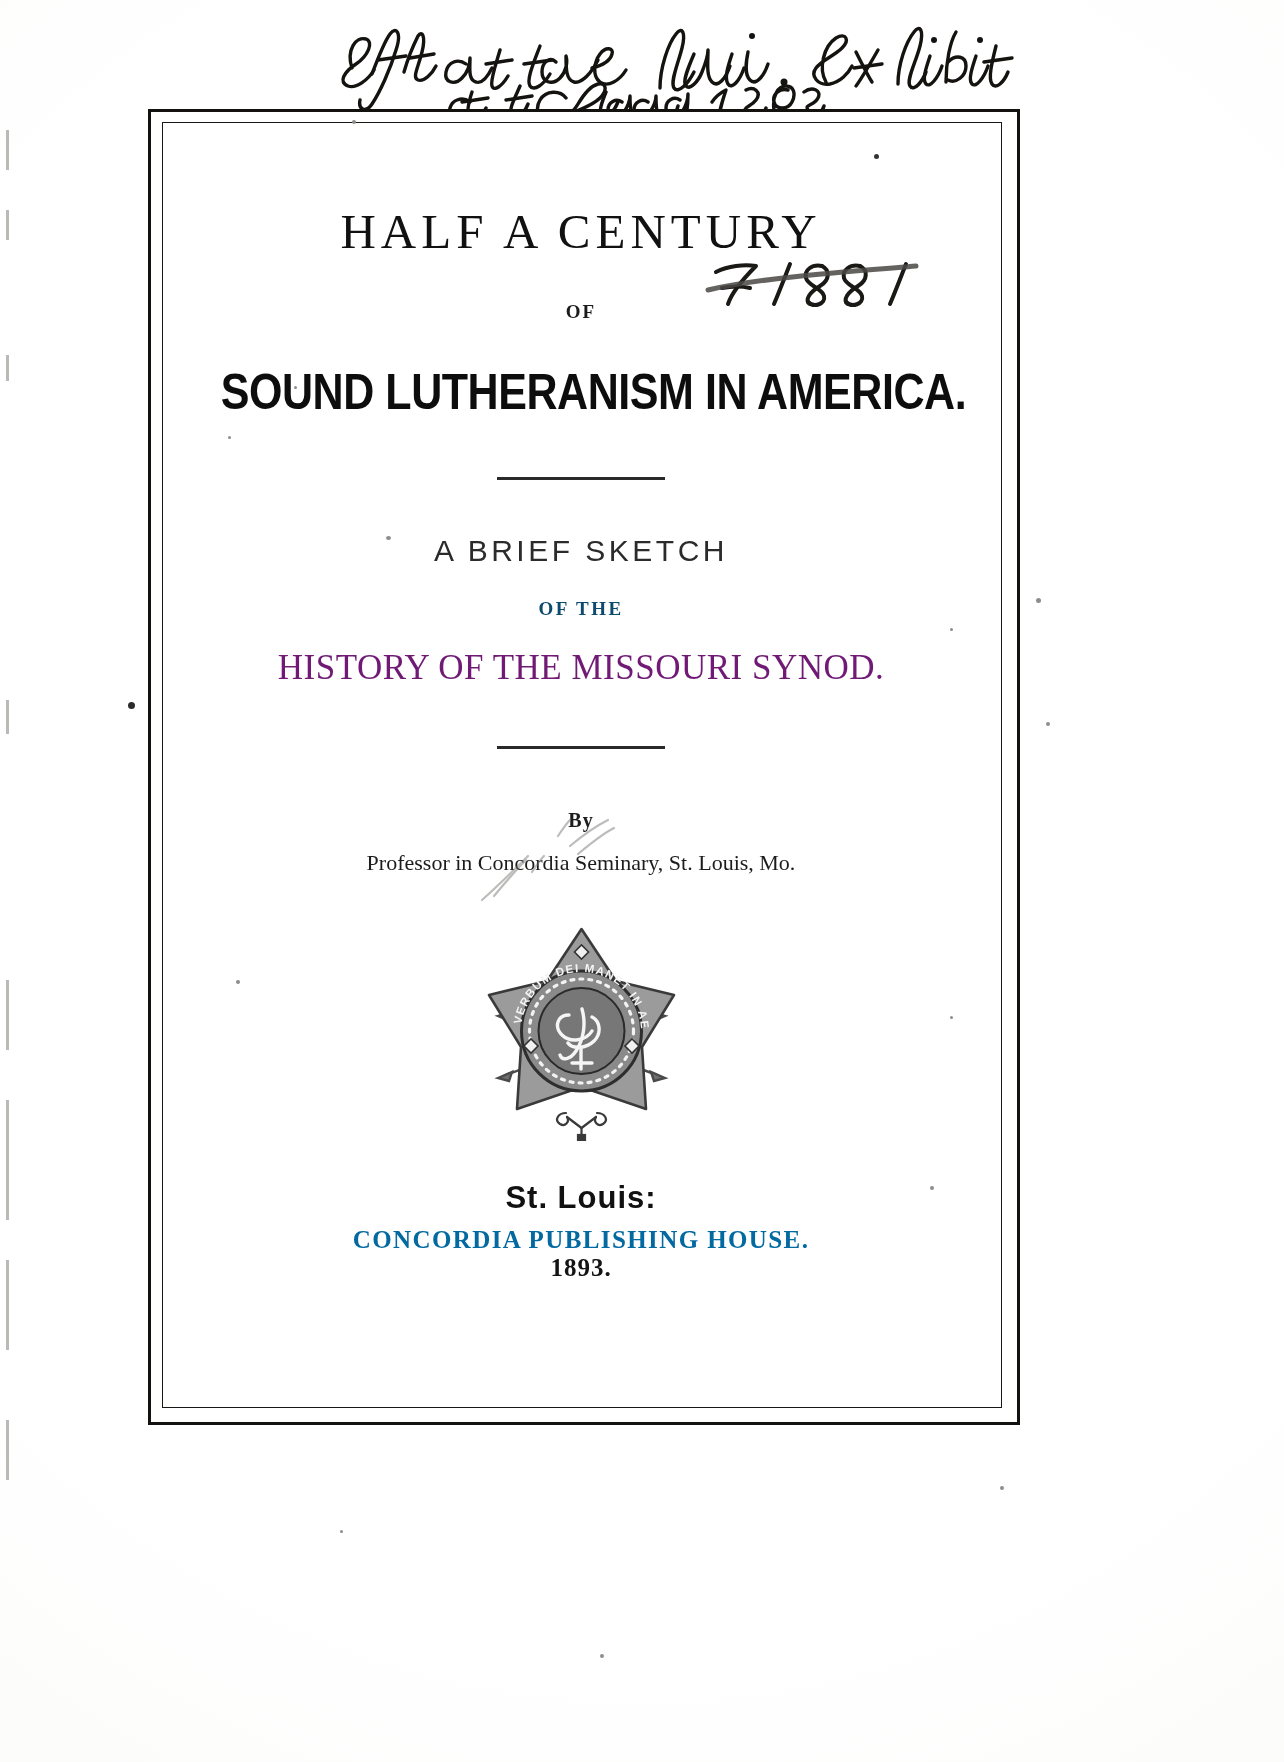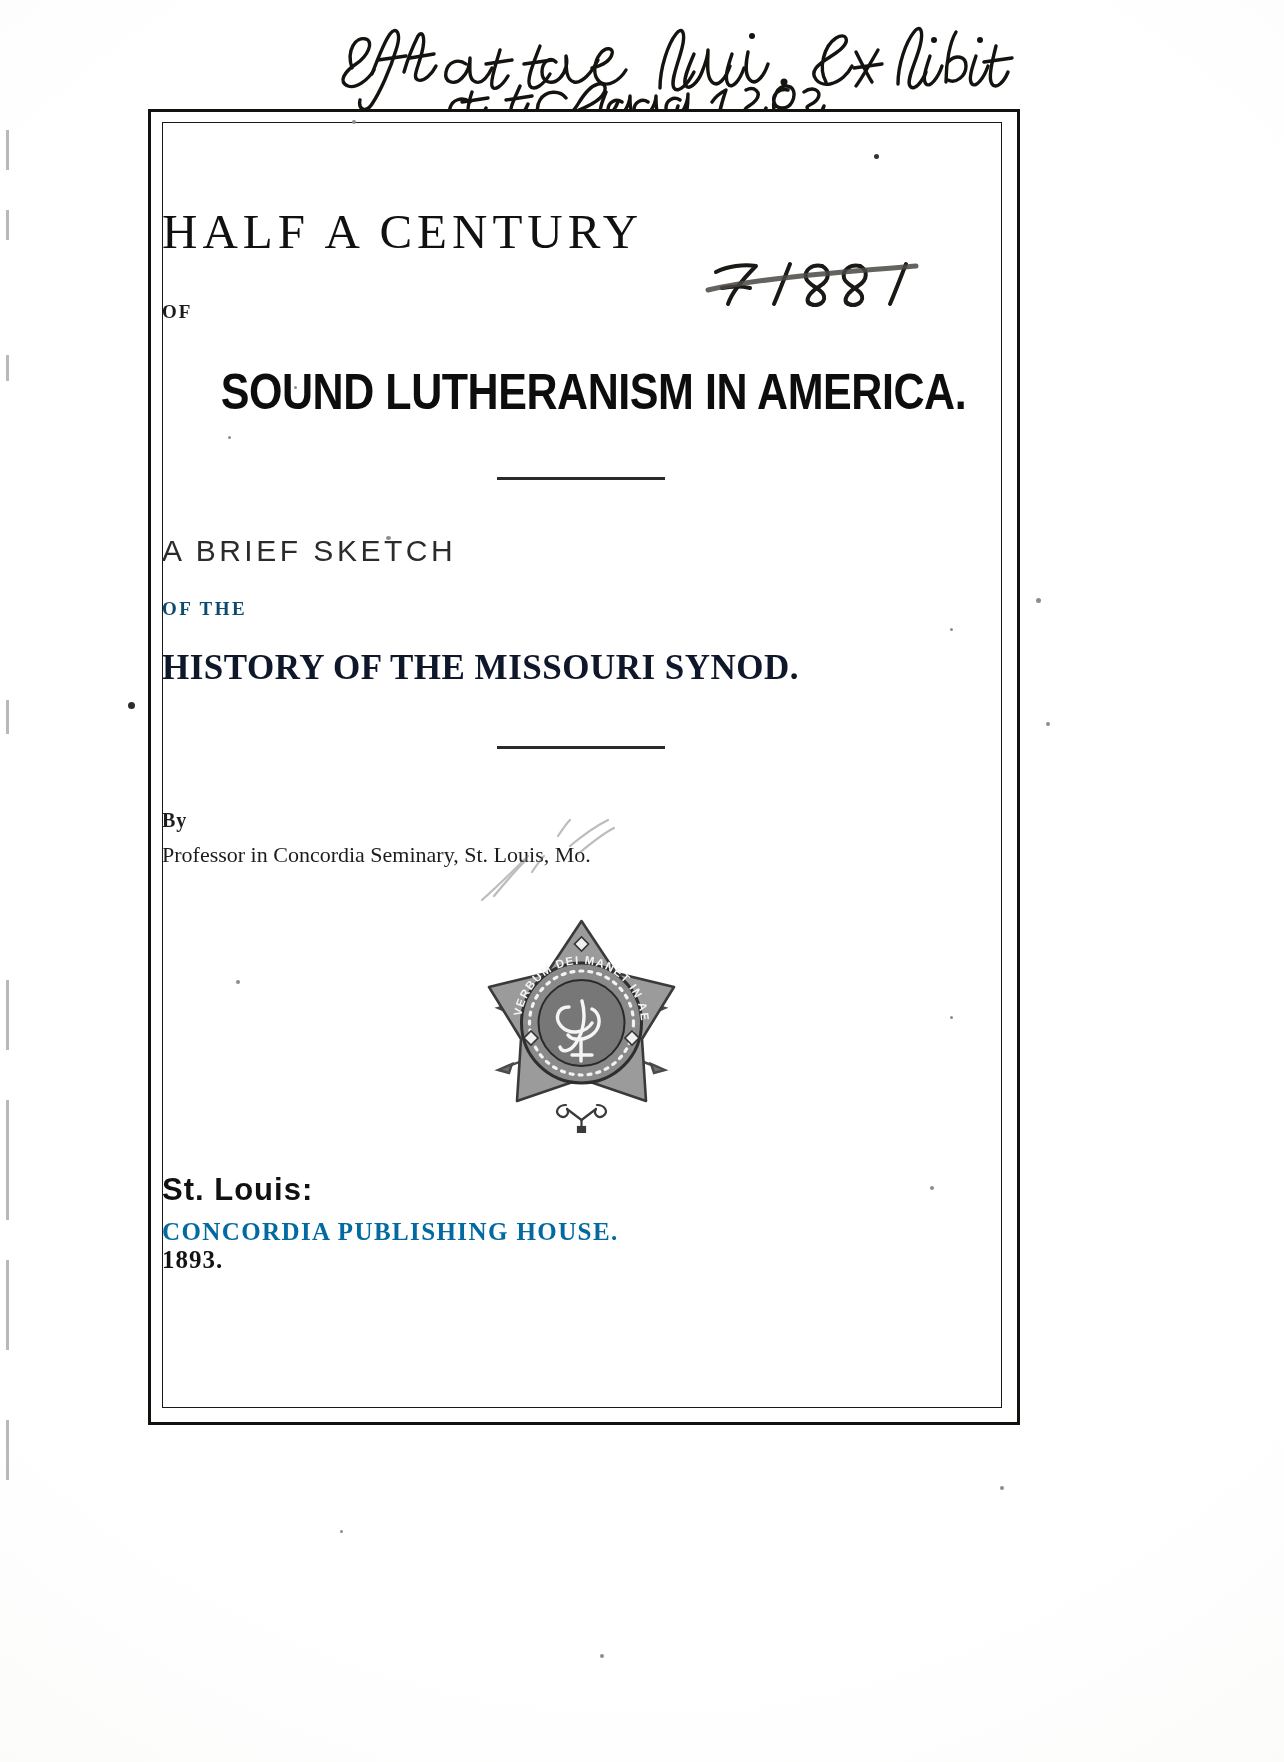--- a/index.html
+++ b/index.html
@@ -57,20 +57,21 @@
     background: transparent;
   }
 
   
   .content {
     position: absolute;
     left: 162px;
     top: 122px;
     width: 838px;
     height: 1284px;
+    text-align: center;
   }
 
   .title-main {
     margin-top: 84px;
     font-family: "Liberation Serif", serif;
     font-size: 49px;
     letter-spacing: 5px;
     font-weight: 400;
     color: #111;
     line-height: 1.05;
@@ -121,23 +122,23 @@
     font-size: 19px;
     font-weight: 700;
     letter-spacing: 2.5px;
     color: #0c4a6e;
   }
 
   .history-line {
     margin-top: 28px;
     font-family: "Liberation Serif", serif;
     font-size: 35px;
-    font-weight: 700;
+    font-weight: 400;
     letter-spacing: 0.5px;
-    color: #0f172a;
+    color: #701a75;
     white-space: nowrap;
   }
 
   .byline {
     margin-top: 60px;
     font-family: "Liberation Serif", serif;
     font-size: 20px;
     font-weight: 700;
     letter-spacing: 1px;
     color: #1d1d1d;
@@ -146,21 +147,21 @@
   .author {
     margin-top: 18px;
     font-family: "Liberation Serif", serif;
     font-size: 27px;
     font-weight: 700;
     letter-spacing: 2px;
     color: #121212;
   }
 
   .affiliation {
-    margin-top: 10px;
+    margin-top: 18px;
     font-family: "Liberation Serif", serif;
     font-size: 22px;
     font-weight: 400;
     color: #1c1c1c;
   }
 
   
   .emblem-wrap {
     margin-top: 46px;
     height: 220px;

